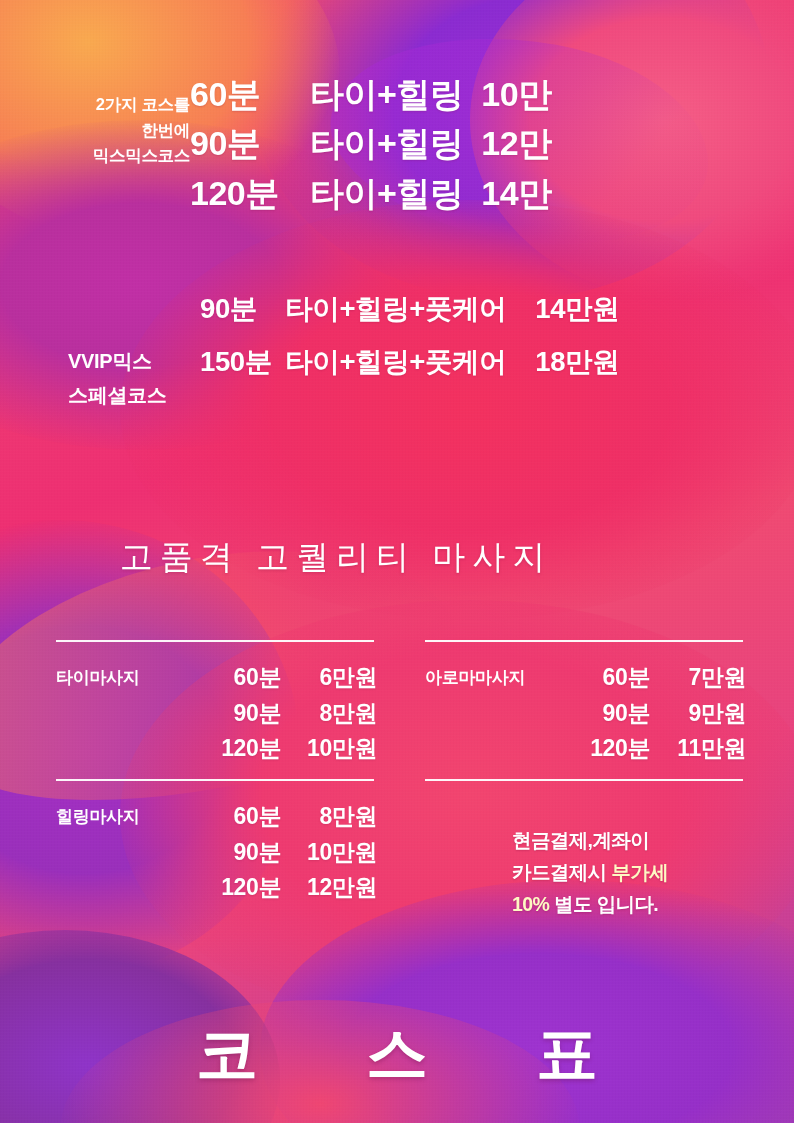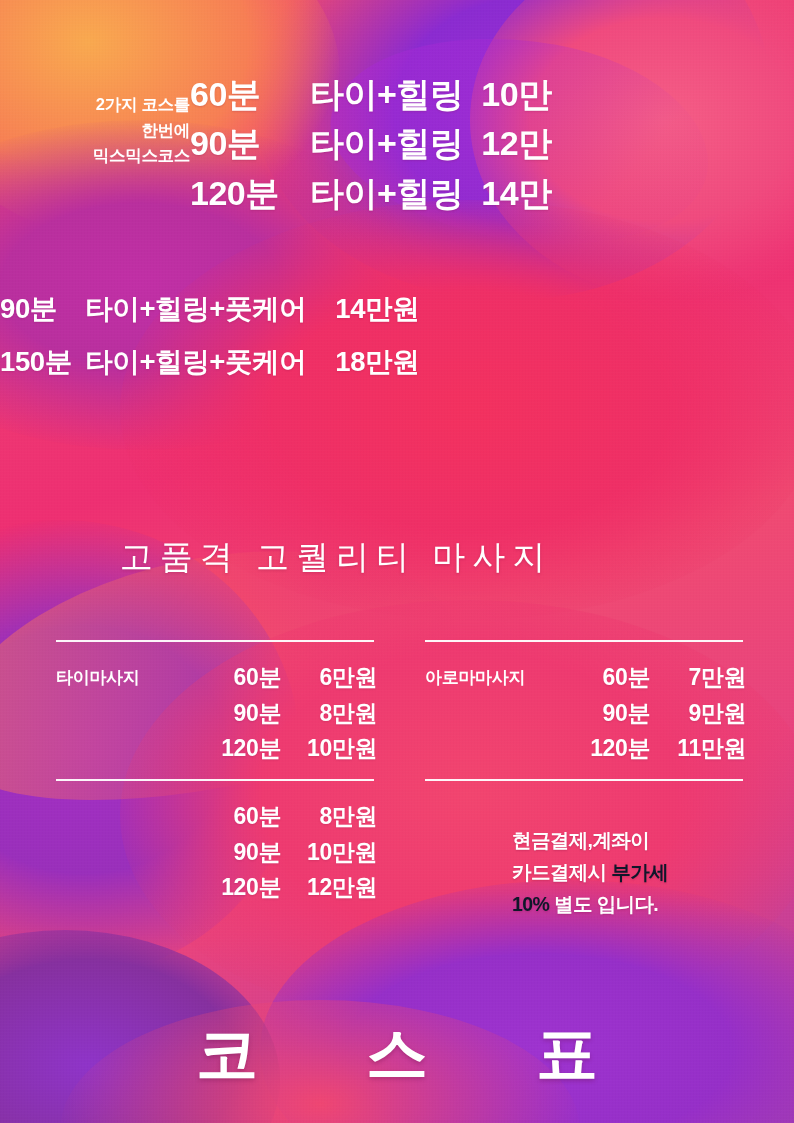--- a/index.html
+++ b/index.html
@@ -168,21 +168,21 @@
   .prow .dur { width: 86px; text-align: right; }
   .prow .amt { width: 96px; text-align: right; }
 
   
   .paynote {
     position: absolute; left: 512px; top: 824px; width: 250px;
     color: #ffffff; font-weight: bold; font-size: 19.5px; line-height: 1.65;
     letter-spacing: -0.6px;
     text-shadow: 0 1px 2px rgba(120,10,60,0.25);
   }
-  .paynote .hl { color: #0f172a; }
+  .paynote .hl { color: #fef9c3; }
 
   
   .logo {
     position: absolute; left: 0; top: 1012px; width: 794px;
     display: flex; justify-content: center; align-items: center;
     gap: 108px;
     color: #ffffff; font-size: 62px; font-weight: bold;
     text-shadow: 0 2px 4px rgba(100,10,60,0.3);
   }
   .logo span { display: inline-block; }
@@ -230,20 +230,24 @@
         </div>
         <div class="mix-row">
           <span class="mix-dur wide">120분</span>
           <span class="mix-name">타이+힐링</span>
           <span class="mix-price">14만</span>
         </div>
       </div>
     </section>
 
     <section class="sec-vip">
+      <div class="vip-label">
+        <div>VVIP믹스</div>
+        <div>스페셜코스</div>
+      </div>
       <div class="vip-rows">
         <div class="vip-row">
           <span class="d">90분</span>
           <span>타이+힐링+풋케어</span>
           <span>&nbsp;&nbsp;</span>
           <span>14만원</span>
         </div>
         <div class="vip-row">
           <span class="d">150분</span>
           <span>타이+힐링+풋케어</span>
@@ -298,20 +302,21 @@
               </div>
             </div>
           </div>
         </div>
       </div>
 
       <div class="grid-row">
         <div class="cell left">
           <div class="rule"></div>
           <div class="cell-inner">
+            <div class="cat">힐링마사지</div>
             <div class="plist">
               <div class="prow">
                 <span class="dur">60분</span>
                 <span class="amt">8만원</span>
               </div>
               <div class="prow">
                 <span class="dur">90분</span>
                 <span class="amt">10만원</span>
               </div>
               <div class="prow">

